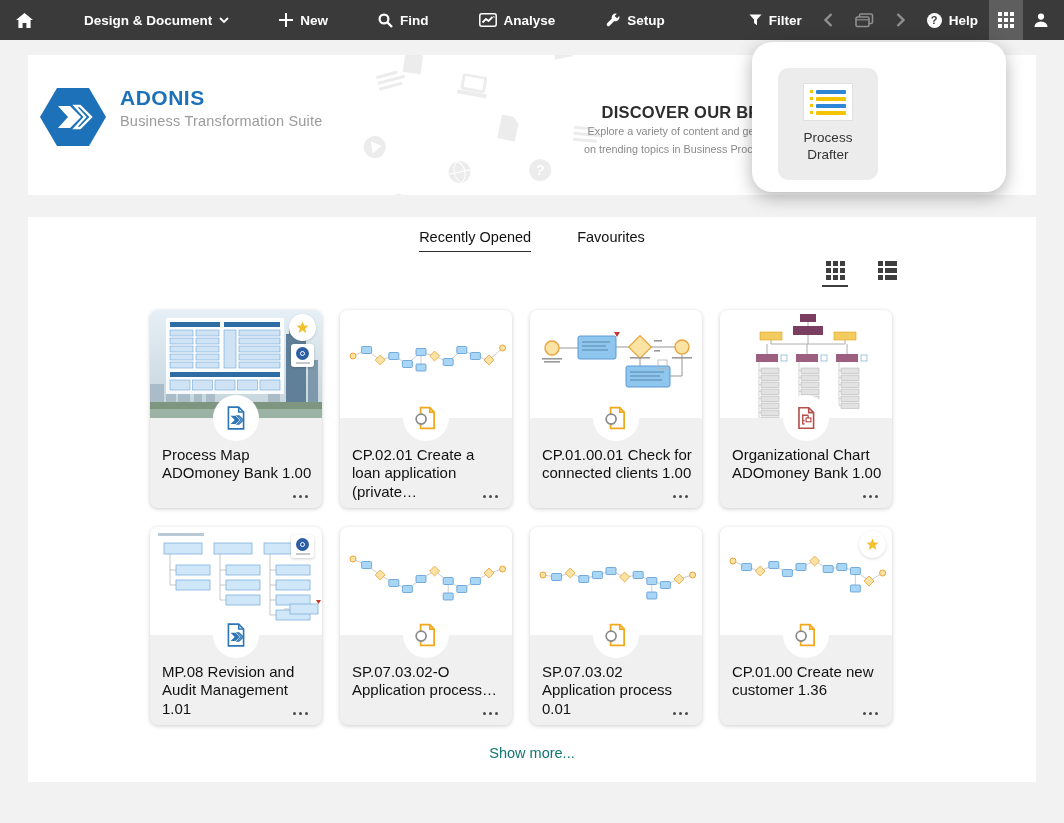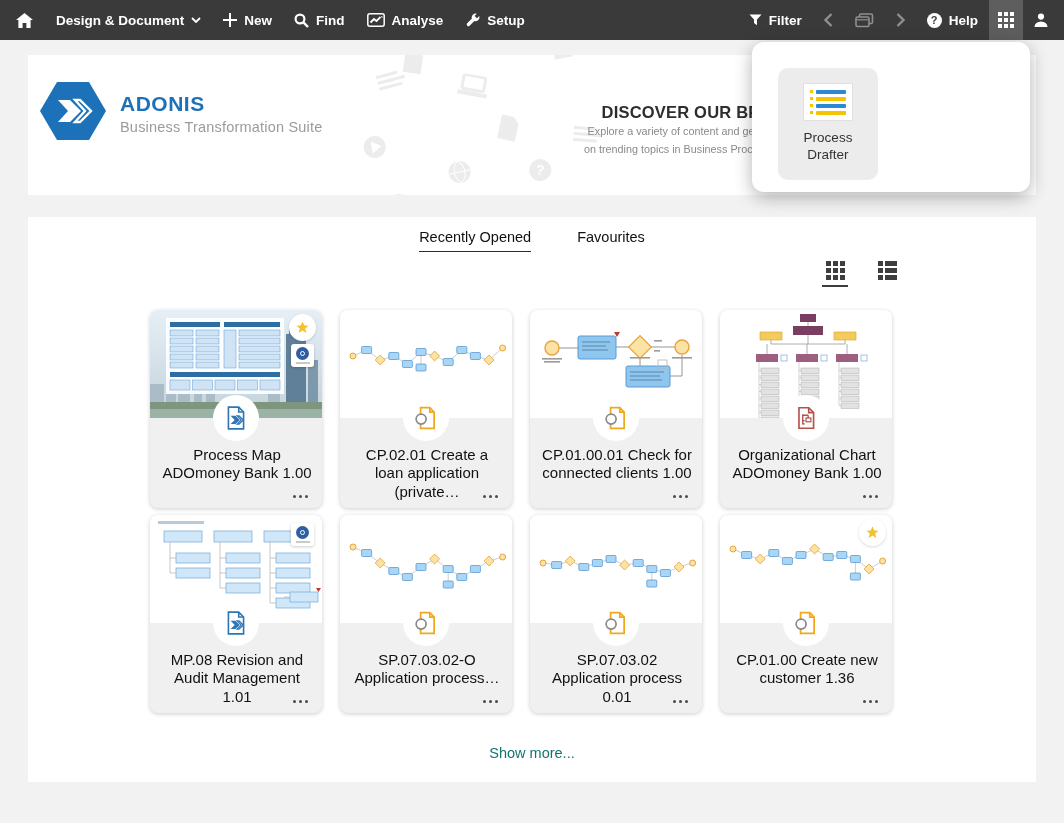--- a/index.html
+++ b/index.html
@@ -3,43 +3,43 @@
 <meta charset="utf-8">
 <style>
   html,body{margin:0;padding:0;}
   body{
     width:1064px;height:823px;position:relative;overflow:hidden;
     background:#f2f2f2;font-family:"Liberation Sans",sans-serif;
     -webkit-font-smoothing:antialiased;
   }
   
   .navbar{position:absolute;top:0;left:0;width:1064px;height:40px;background:#3a3a3a;
-    display:flex;align-items:center;color:#fff;font-size:13.5px;font-weight:600;z-index:30;}
+    display:flex;align-items:center;color:#fff;font-size:13.5px;font-weight:600;z-index:30;gap:28px;}
   .nav-item{display:flex;align-items:center;gap:7px;height:40px;padding:0 11px;cursor:pointer;white-space:nowrap;}
   .nav-item svg{display:block;}
   .nav-home{padding:0 12px 0 16px;}
   .nav-right{margin-left:auto;display:flex;align-items:center;height:24px;}
   .nav-dim{color:#9a9a9a;}
   .nav-apps{width:34px;height:40px;background:#5e5e5e;display:flex;align-items:center;justify-content:center;padding:0;}
   .apps-grid{display:grid;grid-template-columns:repeat(3,4px);grid-template-rows:repeat(3,4px);gap:2px;}
   .apps-grid i{background:#fff;display:block;}
   .help-circle{width:15px;height:15px;border-radius:50%;background:#fff;color:#3a3a3a;
     display:flex;align-items:center;justify-content:center;font-size:11px;font-weight:700;}
   
   .banner{position:absolute;left:28px;top:55px;width:1008px;height:140px;background:#fff;z-index:5;overflow:hidden;}
-  .logo-wrap{position:absolute;left:12px;top:25px;display:flex;align-items:center;gap:14px;}
+  .logo-wrap{position:absolute;left:12px;top:31px;display:flex;gap:14px;}
   .logo-text .t1{font-size:21px;font-weight:700;letter-spacing:0.5px;color:#1d71b8;}
   .logo-text .t2{font-size:14.5px;color:#9b9b9b;margin-top:3px;letter-spacing:0.2px;}
   .doodle{position:absolute;opacity:1;}
   .promo{position:absolute;left:552px;top:48px;width:215px;text-align:center;}
   .promo .p-title{font-size:16.5px;font-weight:700;color:#2d2d2d;letter-spacing:0.2px;white-space:nowrap;}
   .promo .p-line{font-size:10.8px;color:#8a8a8a;line-height:1.45;white-space:nowrap;margin-top:2px;}
   .promo .p-line:first-of-type{margin-top:9px;}
   
-  .apps-popup{position:absolute;left:752px;top:42px;width:278px;height:150px;background:#fff;border-radius:12px;
+  .apps-popup{position:absolute;left:752px;top:42px;width:254px;height:150px;background:#fff;border-radius:20px;
     box-shadow:0 5px 18px rgba(0,0,0,.3);z-index:40;display:flex;gap:20px;padding:26px 0 0 26px;box-sizing:border-box;}
   .app-tile{width:100px;height:112px;background:#ececec;border-radius:10px;display:flex;flex-direction:column;
     align-items:center;justify-content:flex-start;padding-top:16px;box-sizing:border-box;cursor:pointer;}
   .app-tile .tile-label{font-size:13.5px;color:#333;margin-top:10px;text-align:center;line-height:1.25;padding:0 4px;}
   .pd-icon{width:48px;height:36px;background:#fff;box-shadow:0 0 0 1px #e0e0e0;display:flex;flex-direction:column;
     justify-content:center;gap:3px;padding:4px 6px;box-sizing:border-box;}
   .pd-row{display:flex;align-items:center;gap:3px;}
   .pd-num{width:3px;height:3px;background:#f5c400;flex:none;}
   .pd-bar{height:4px;flex:1;border-radius:1px;}
   
@@ -51,21 +51,21 @@
   .toggle{cursor:pointer;display:flex;flex-direction:column;align-items:center;gap:5px;}
   .tg-grid{display:grid;grid-template-columns:repeat(3,5px);grid-template-rows:repeat(3,5px);gap:2px;}
   .tg-grid i{background:#3e3e3e;display:block;}
   .tg-list{display:flex;flex-direction:column;gap:2px;}
   .tg-list .row{display:flex;gap:2px;}
   .tg-list .sq{width:5px;height:5px;background:#3e3e3e;}
   .tg-list .bar{width:12px;height:5px;background:#3e3e3e;}
   .tg-underline{width:26px;height:2px;background:#3e3e3e;}
   
   .card-grid{position:absolute;left:122px;top:93px;display:grid;
-    grid-template-columns:repeat(4,172px);grid-auto-rows:198px;gap:7px 18px;text-align:center;}
+    grid-template-columns:repeat(4,172px);grid-auto-rows:198px;gap:19px 18px;}
   .card{position:relative;background:#f0f0f0;border-radius:8px;box-shadow:0 1px 4px rgba(0,0,0,.2);cursor:pointer;}
   .thumb{position:absolute;top:0;left:0;width:172px;height:108px;background:#fff;border-radius:8px 8px 0 0;overflow:hidden;}
   .thumb svg{display:block;}
   .icon-circle{position:absolute;top:85px;left:63px;width:46px;height:46px;border-radius:50%;background:#fff;
     display:flex;align-items:center;justify-content:center;}
   .card-title{position:absolute;top:136px;left:12px;right:10px;font-size:15px;color:#111;line-height:1.22;}
   .menu-dots{position:absolute;bottom:10px;right:14px;display:flex;gap:2.5px;}
   .menu-dots i{width:3.5px;height:3.5px;border-radius:50%;background:#4a4a4a;display:block;}
   .badge-star{position:absolute;top:4px;right:6px;width:27px;height:27px;border-radius:50%;background:#fff;
     box-shadow:0 1px 3px rgba(0,0,0,.15);display:flex;align-items:center;justify-content:center;}

